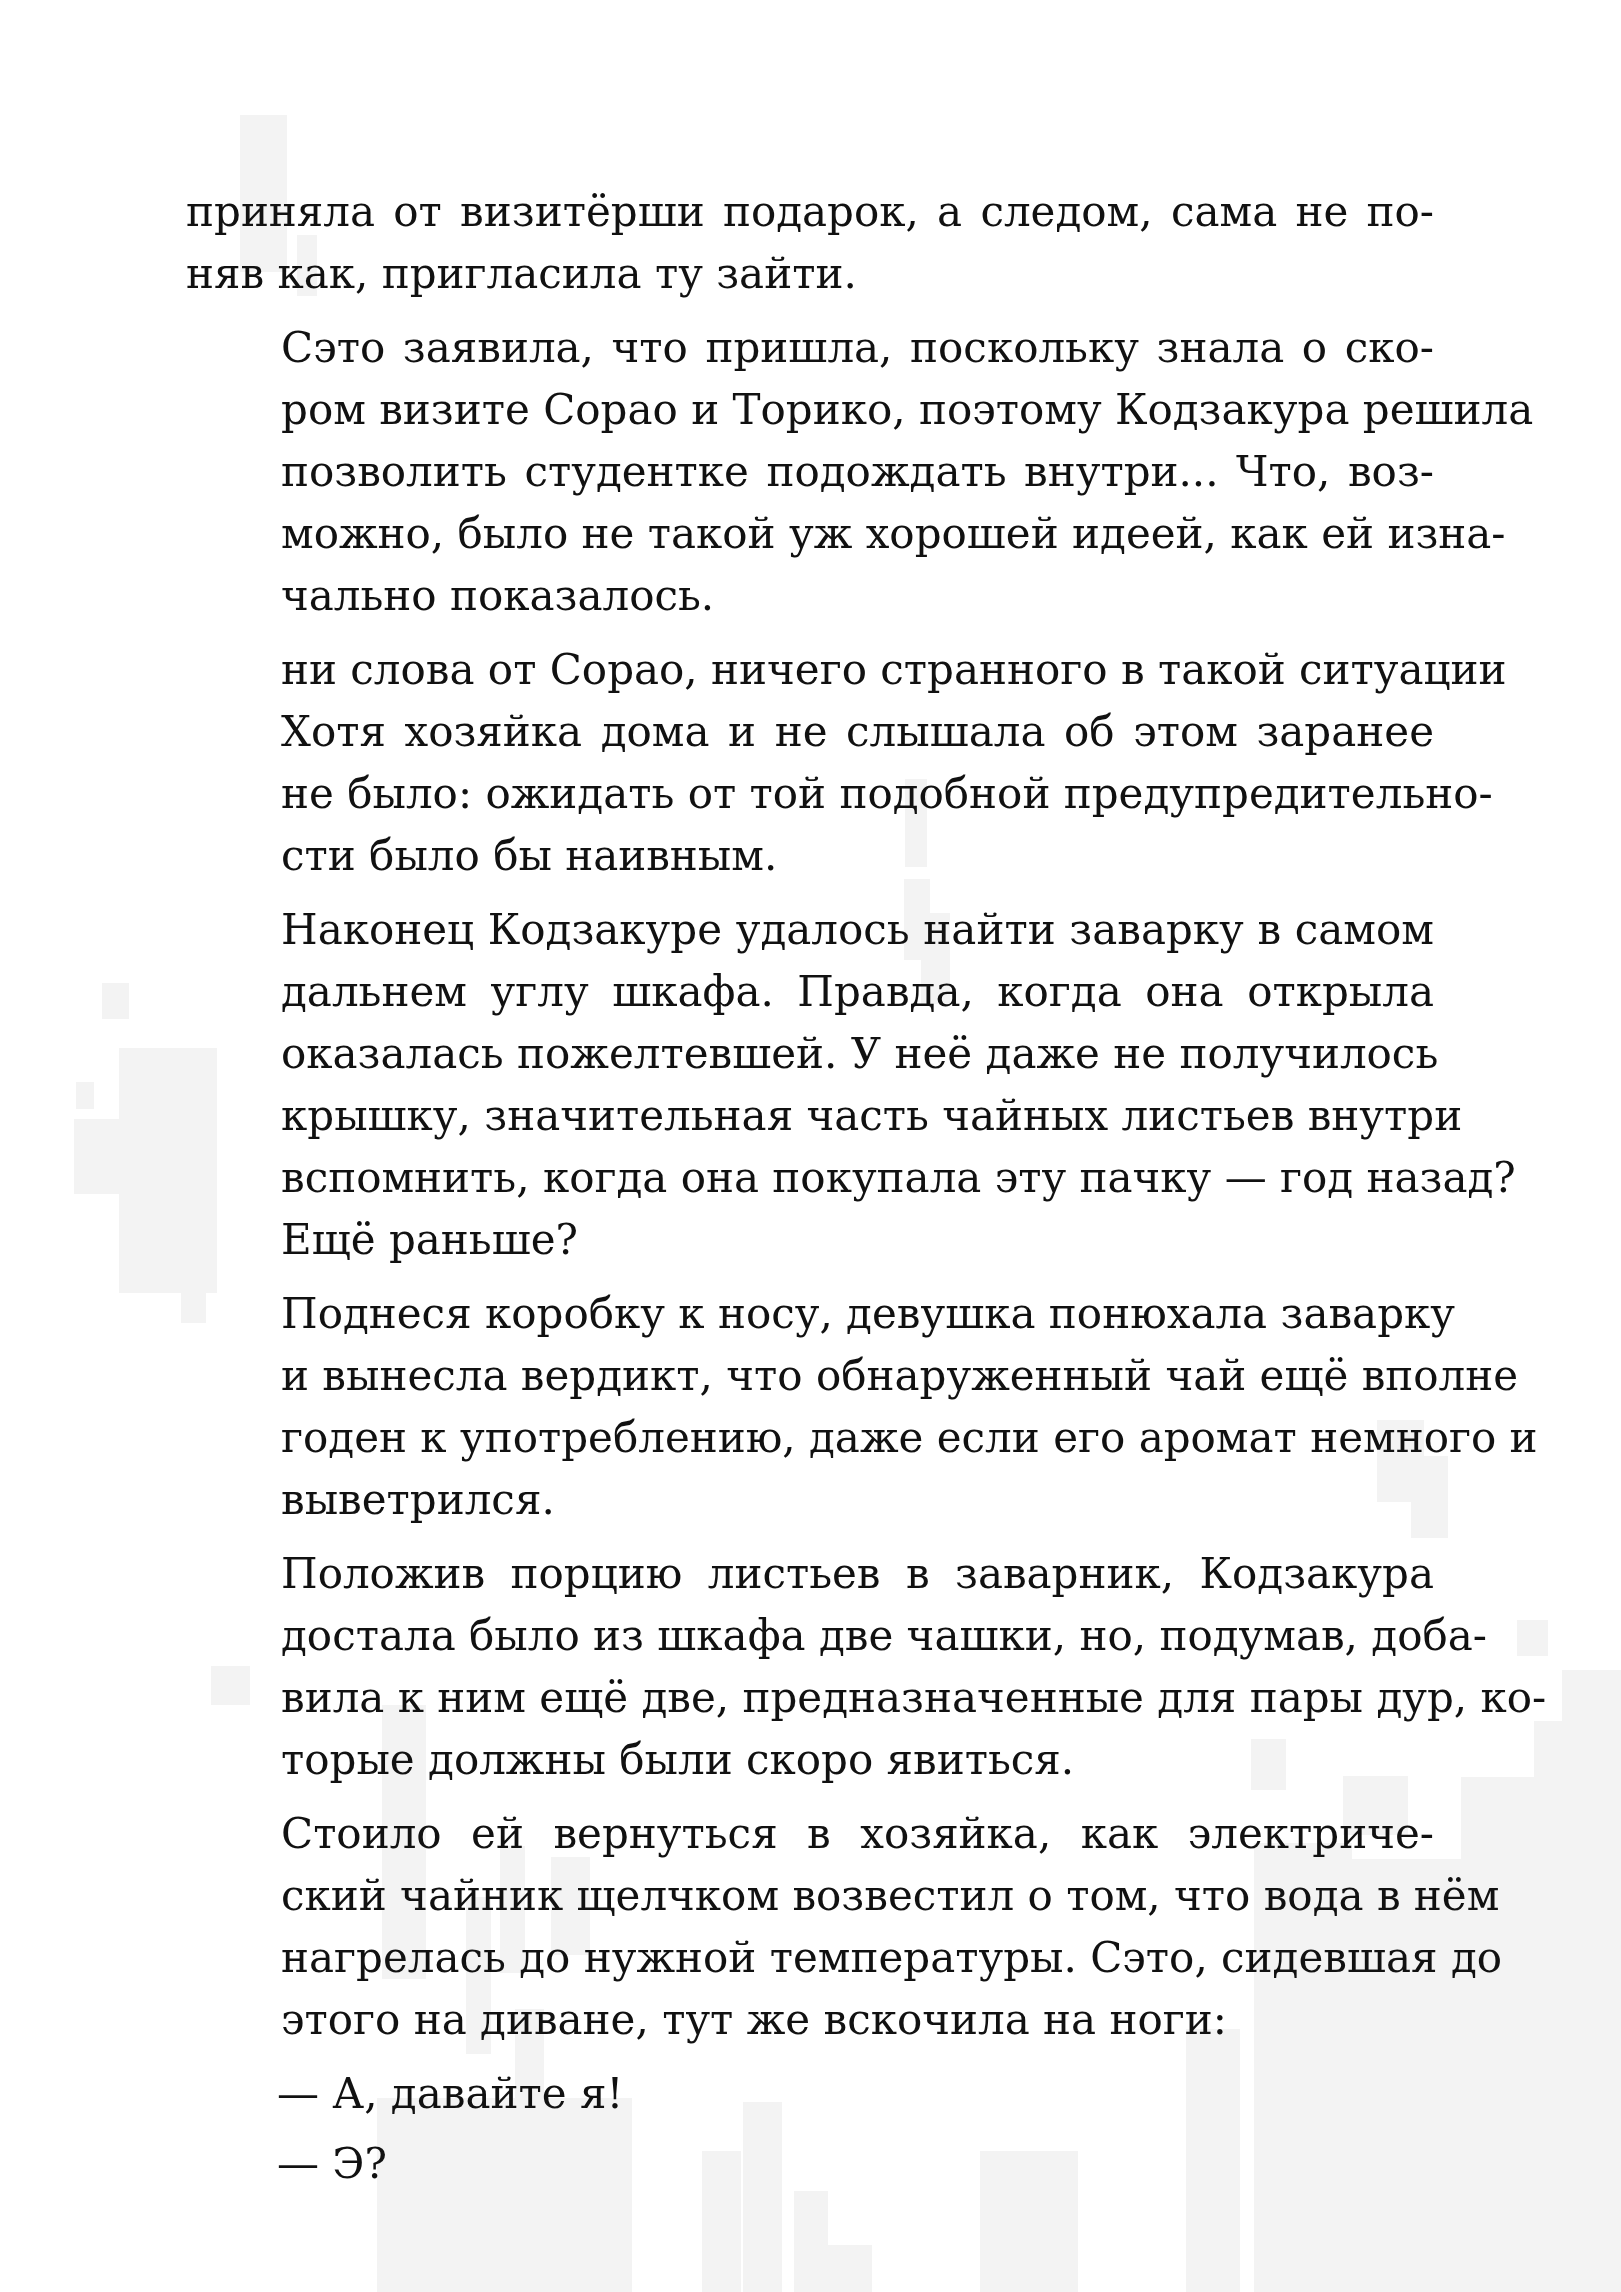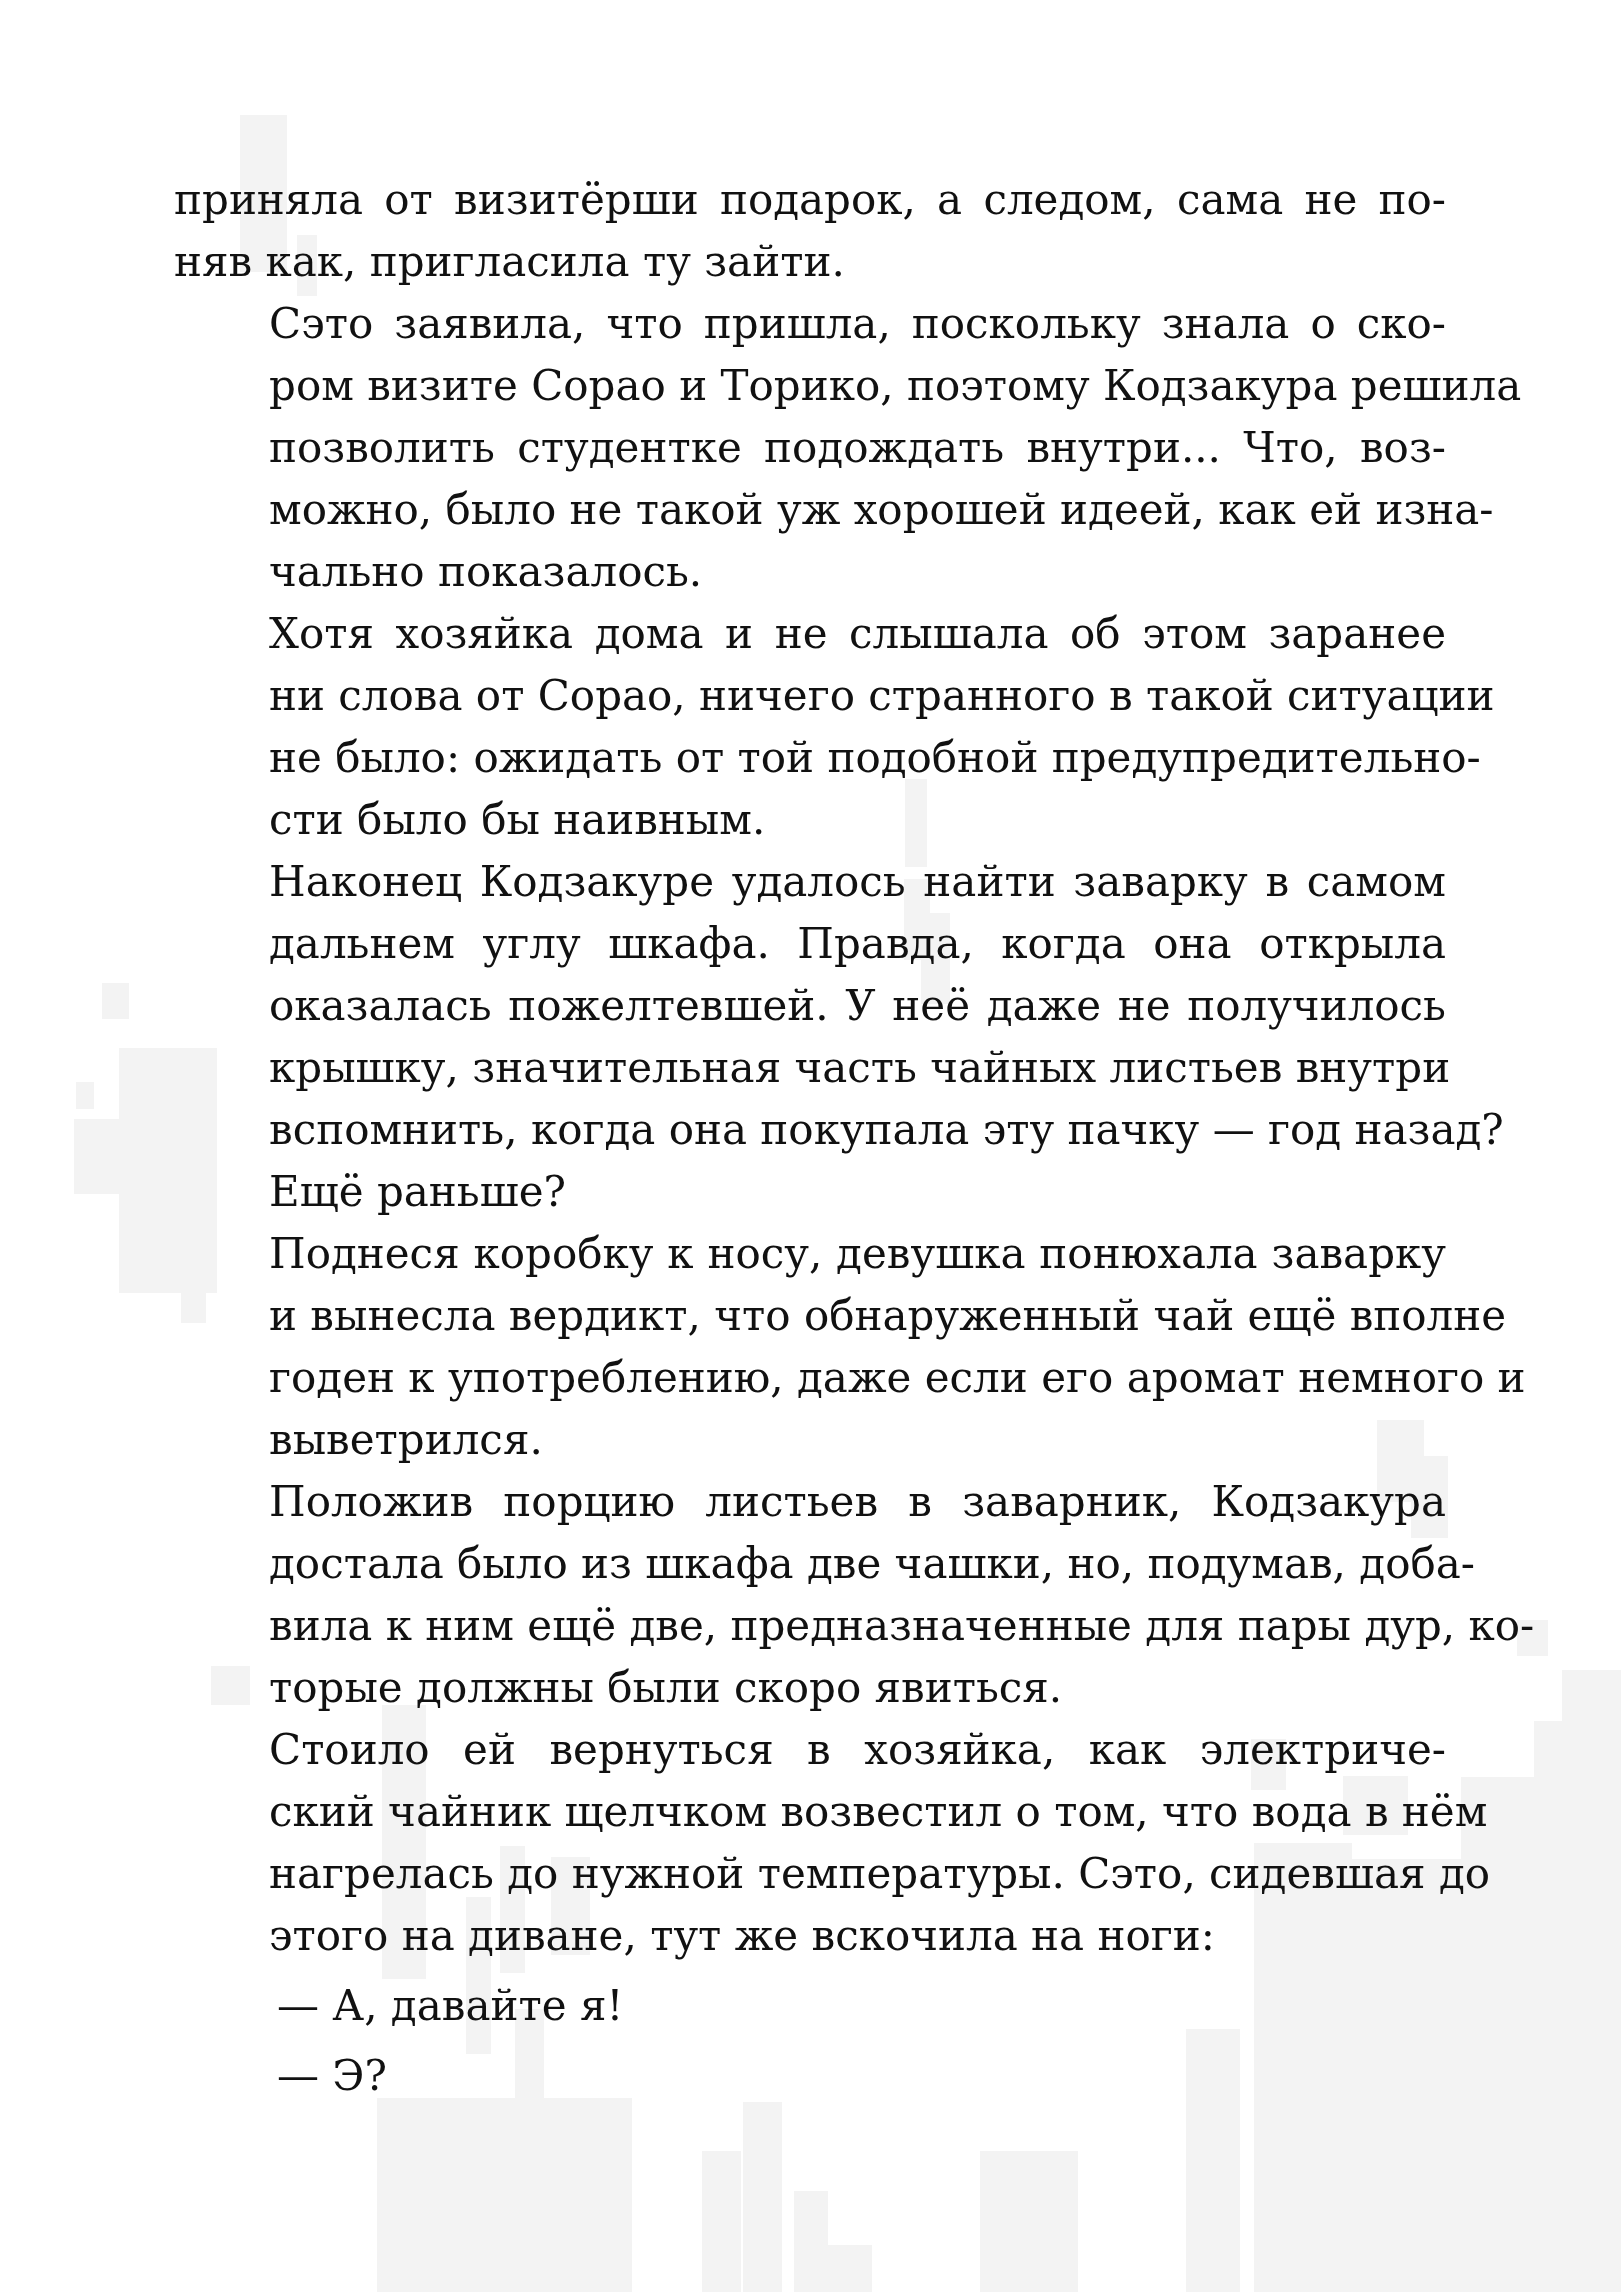--- a/index.html
+++ b/index.html
@@ -12,21 +12,21 @@
   .page {
     position: absolute; left: 174px; top: 169px; width: 1272px;
     z-index: 1;
     font-family: "DejaVu Serif", "Liberation Serif", serif;
     font-size: 42px;
     line-height: 62px;
     color: #111111;
     text-align: justify;
     hyphens: manual;
   }
-  .para { margin: 0; text-indent: 95px; }
+  .para { margin: 12px; text-indent: 95px; }
   .para.noindent { text-indent: 0; }
   .line { display: block; text-align: justify; text-align-last: justify; white-space: nowrap; }
   .line.last { text-align-last: left; }
   .dialogue { margin: 8px; text-indent: 95px; }
 </style>
 </head>
 <body>
 
 <div class="bg-layer">
   <div class="bg-block" style="left:240px;top:115px;width:47px;height:157px;"></div>
@@ -72,22 +72,22 @@
     <span class="line last">няв как, пригласила ту зайти.</span>
   </p>
   <p class="para">
     <span class="line" style="text-indent:95px">Сэто заявила, что пришла, поскольку знала о ско-</span>
     <span class="line">ром визите Сорао и Торико, поэтому Кодзакура решила</span>
     <span class="line">позволить студентке подождать внутри... Что, воз-</span>
     <span class="line">можно, было не такой уж хорошей идеей, как ей изна-</span>
     <span class="line last">чально показалось.</span>
   </p>
   <p class="para">
+    <span class="line">ни слова от Сорао, ничего странного в такой ситуации</span>
     <span class="line" style="text-indent:95px">Хотя хозяйка дома и не слышала об этом заранее</span>
-    <span class="line">ни слова от Сорао, ничего странного в такой ситуации</span>
     <span class="line">не было: ожидать от той подобной предупредительно-</span>
     <span class="line last">сти было бы наивным.</span>
   </p>
   <p class="para">
     <span class="line" style="text-indent:95px">Наконец Кодзакуре удалось найти заварку в самом</span>
     <span class="line">дальнем углу шкафа. Правда, когда она открыла</span>
     <span class="line">оказалась пожелтевшей. У неё даже не получилось</span>
     <span class="line">крышку, значительная часть чайных листьев внутри</span>
     <span class="line">вспомнить, когда она покупала эту пачку — год назад?</span>
     <span class="line last">Ещё раньше?</span>

